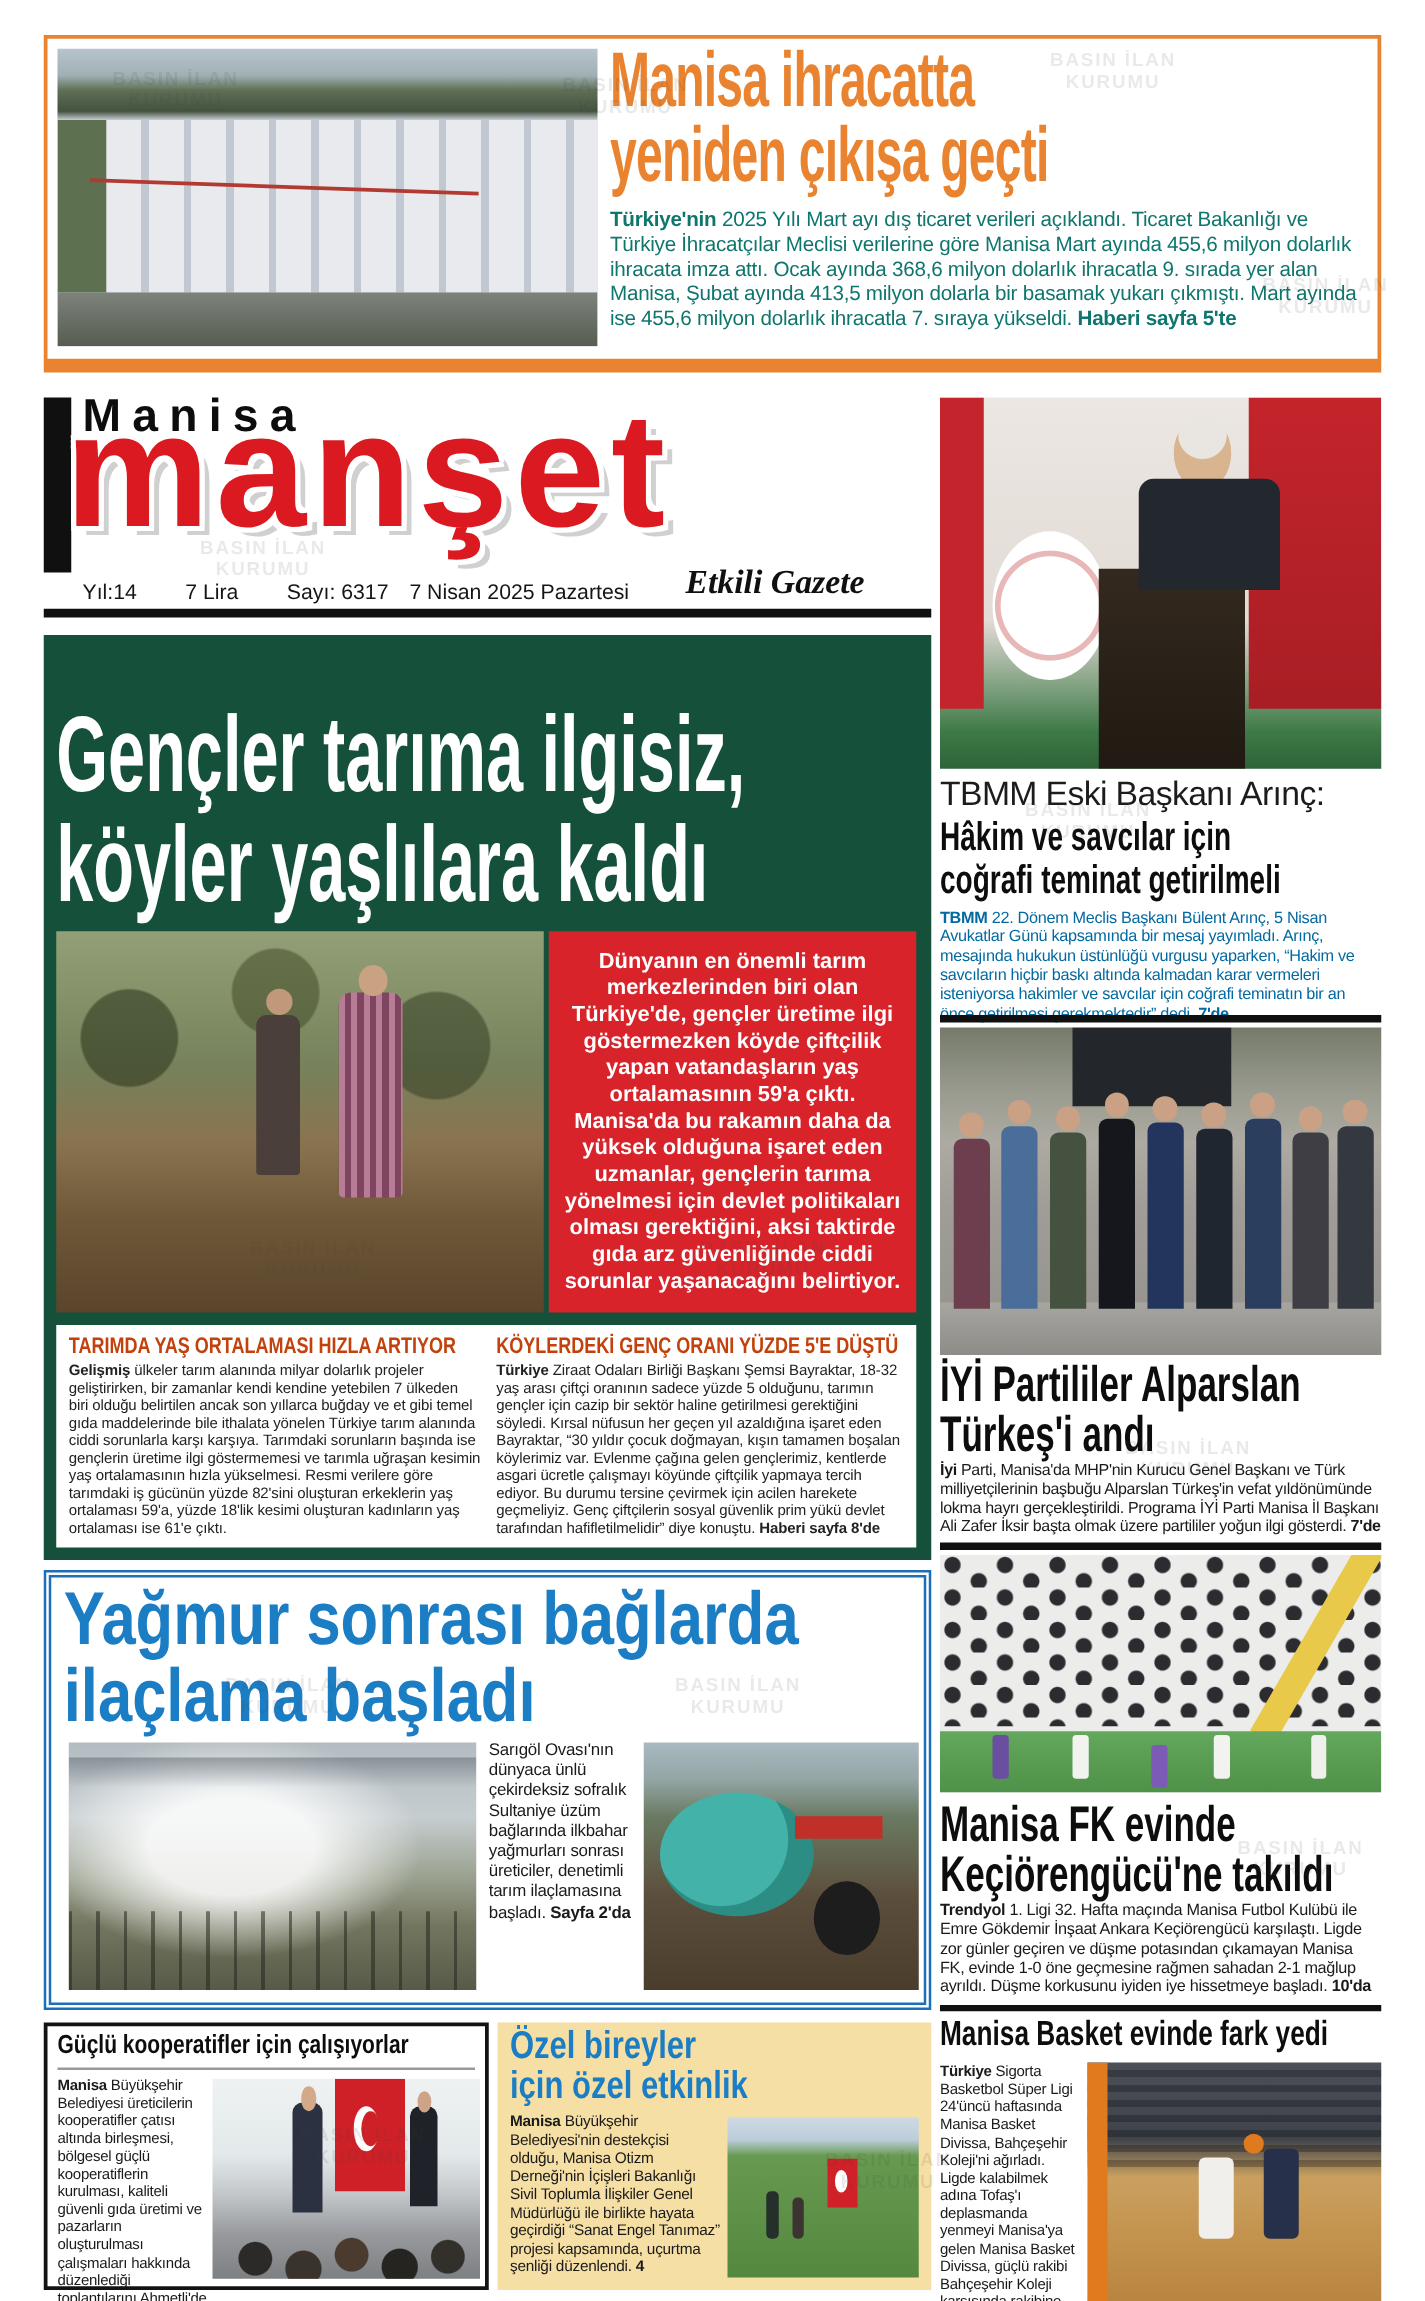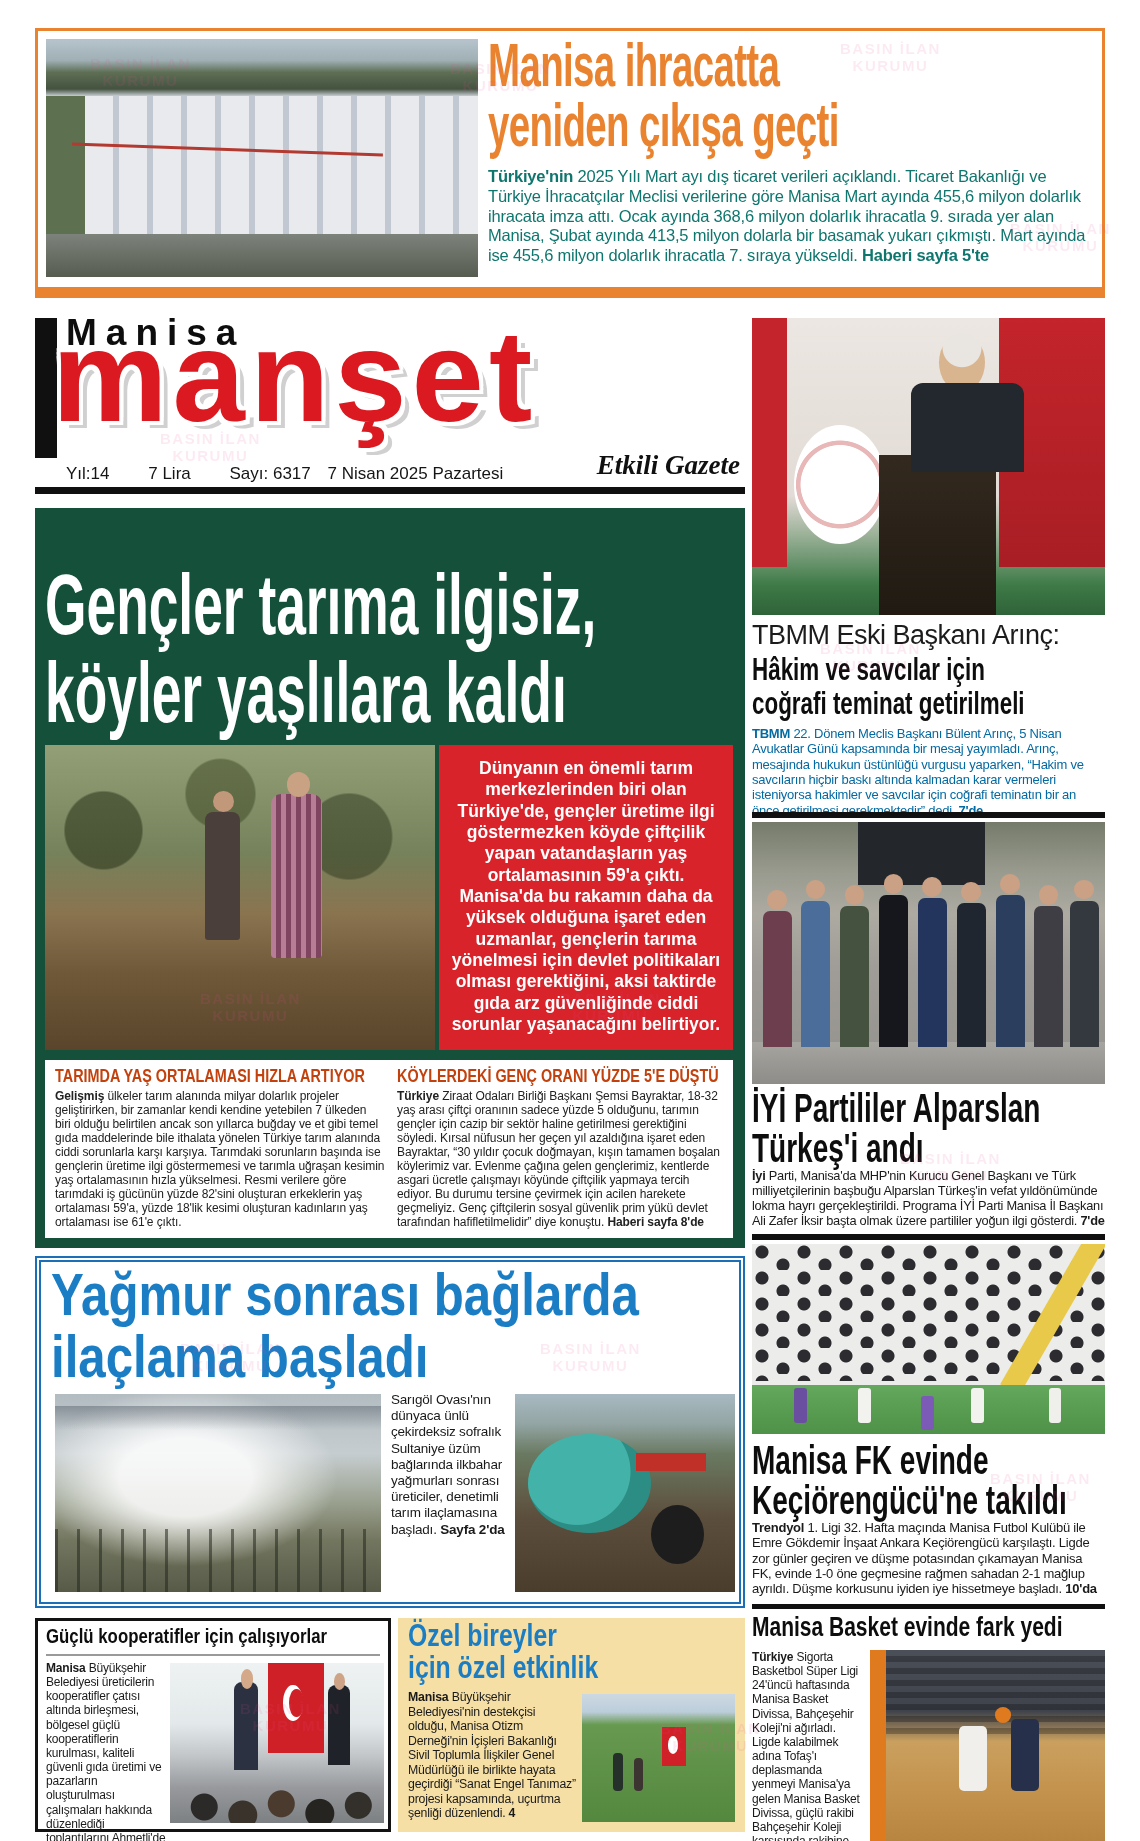--- a/index.html
+++ b/index.html
@@ -7,21 +7,21 @@
         font-family:"Liberation Sans",sans-serif;color:#111;}
   .abs{position:absolute;}
   .ph{position:absolute;overflow:hidden;}
   .ph div{position:absolute;}
   .l{display:block;white-space:nowrap;transform-origin:0 0;}
   .x62{transform:scaleX(.62);} .x7{transform:scaleX(.70);}
   .x75{transform:scaleX(.75);} .x8{transform:scaleX(.80);} .x82{transform:scaleX(.82);}
   .hrule{position:absolute;background:#101010;}
   p{margin:0;}
   
-  .wm{position:absolute;opacity:.11;color:#ec4899;font-weight:bold;font-size:15px;
+  .wm{position:absolute;opacity:.11;color:#404040;font-weight:bold;font-size:15px;
       text-align:center;line-height:1.15;letter-spacing:1.5px;pointer-events:none;z-index:50;}
   .wm span{display:block;}
   
   #top-box{position:absolute;left:35px;top:28px;width:1070px;height:270px;box-sizing:border-box;
            border:3px solid #e9832f;border-bottom:11px solid #e9832f;background:#fff;}
   #top-photo{left:8px;top:8px;width:432px;height:238px;
     background:linear-gradient(180deg,#b7c4cd 0%,#9fb0b4 9%,#5e6f55 14%,#44523f 21%,#c9ced5 24%,#c9ced5 100%);}
   #top-photo .roofs{left:9%;top:24%;width:91%;height:58%;
     background:repeating-linear-gradient(90deg,#e8eaee 0 28px,#c2c8d1 28px 34px);}
   #top-photo .greenpatch{left:0;top:24%;width:9%;height:58%;background:#5d7050;}
@@ -37,21 +37,21 @@
   #mast-city{position:absolute;left:66px;top:312px;font-size:37px;font-weight:bold;
     letter-spacing:9px;color:#0d0d0d;
     text-shadow:-2px -2px 0 #fff,2px -2px 0 #fff,-2px 2px 0 #fff,2px 2px 0 #fff;}
   #mast-title{position:absolute;left:52px;top:308px;font-size:130px;font-weight:bold;
     letter-spacing:5px;line-height:1.05;color:#da1a20;
     text-shadow:-4px -4px 0 #fff,4px -4px 0 #fff,-4px 4px 0 #fff,4px 4px 0 #fff,
                  0 -4px 0 #fff,0 4px 0 #fff,-4px 0 0 #fff,4px 0 0 #fff,8px 7px 0 rgba(120,120,120,.35);}
   #mast-info{position:absolute;left:66px;top:464px;font-size:17px;color:#151515;}
   #mast-info span{margin-right:34px;}
   #mast-info .tight{margin-right:12px;}
-  #mast-tagline{position:absolute;left:500px;top:450px;width:240px;text-align:right;
+  #mast-tagline{position:absolute;left:500px;top:450px;width:240px;text-align:center;
     font-family:"Liberation Serif",serif;font-style:italic;font-weight:bold;font-size:27px;color:#101010;}
   #mast-rule{left:35px;top:487px;width:710px;height:7px;background:#101010;}
   
   #green-box{position:absolute;left:35px;top:508px;width:710px;height:740px;background:#14503a;}
   #green-kicker{position:absolute;left:10px;top:10px;width:688px;height:36px;box-sizing:border-box;
     background:#d8232b;border:2px solid #fff;color:#fff;font-weight:bold;font-size:23px;
     line-height:31px;padding-left:8px;}
   #green-headline{position:absolute;left:10px;top:52px;color:#fff;font-weight:bold;
     font-size:86px;line-height:88px;}
   #farm-photo{left:10px;top:237px;width:390px;height:305px;

